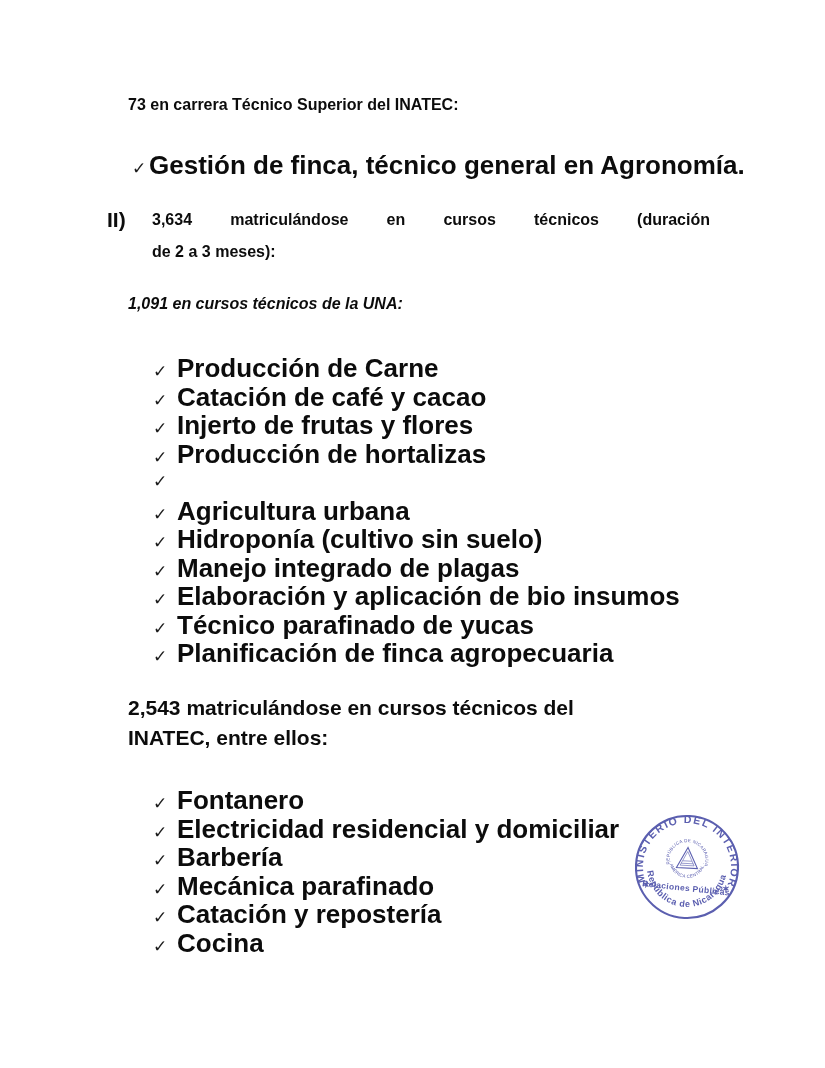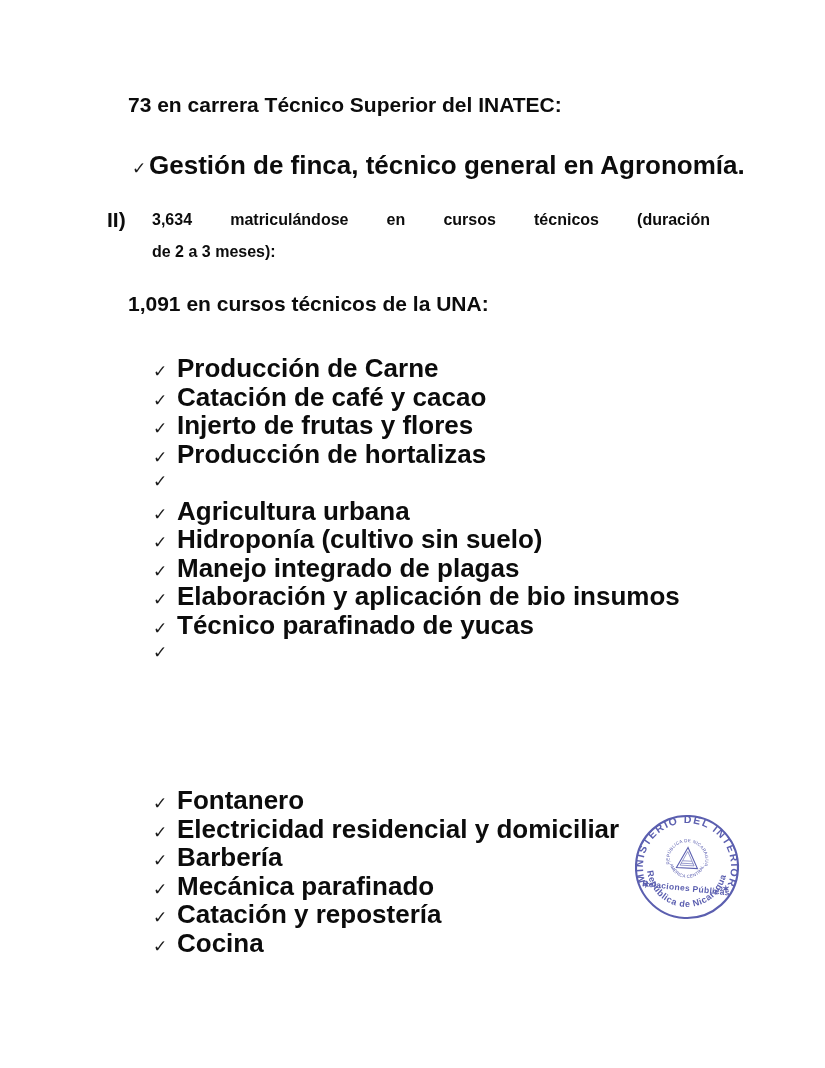--- a/index.html
+++ b/index.html
@@ -6,21 +6,21 @@
   .page{
     position:relative;
     width:825px;height:1068px;
     background:#ffffff;
     font-family:"Liberation Sans", sans-serif;
     font-weight:700;
     color:#0c0c0c;
     overflow:hidden;
   }
   .abs{position:absolute;}
-  .t21{font-size:21px;line-height:22px;white-space:nowrap;}
+  .t21{font-size:16px;line-height:22px;white-space:nowrap;}
   
   .ii-marker{left:107px;top:204px;font-size:21px;line-height:32px;text-align:center;}
   .ii-body{left:152px;top:204px;width:558px;font-size:16px;line-height:32px;}
   .ii-body .just{text-align:justify;text-align-last:justify;}
   
   .crow{display:flex;align-items:baseline;white-space:nowrap;}
   .chk{
     font-weight:400;font-size:17px;color:#1c1c1c;
     display:inline-block;flex:0 0 auto;
   }
@@ -55,21 +55,21 @@
     <span class="chk">✓</span>
     <span class="txt">Gestión de finca, técnico general en Agronomía.</span>
   </div>
 
   <div class="abs ii-marker">II)</div>
   <div class="abs ii-body">
     <div class="just">3,634 matriculándose en cursos técnicos (duración</div>
     <div>de 2 a 3 meses):</div>
   </div>
 
-  <div class="abs t21" style="left:128px;top:293px;">1,091 en cursos técnicos de la UNA:</div>
+  <div class="abs t21" style="left:128px;top:293px;font-style:italic;">1,091 en cursos técnicos de la UNA:</div>
 
   <div class="abs list" style="top:354px;">
     <div class="crow lrow">
       <span class="chk">✓</span>
       <span class="txt">Producción de Carne</span>
     </div>
     <div class="crow lrow">
       <span class="chk">✓</span>
       <span class="txt">Catación de café y cacao</span>
     </div>
@@ -99,23 +99,28 @@
     <div class="crow lrow">
       <span class="chk">✓</span>
       <span class="txt">Elaboración y aplicación de bio insumos</span>
     </div>
     <div class="crow lrow">
       <span class="chk">✓</span>
       <span class="txt">Técnico parafinado de yucas</span>
     </div>
     <div class="crow lrow">
       <span class="chk">✓</span>
+      <span class="txt">Planificación de finca agropecuaria</span>
     </div>
   </div>
 
+  <div class="abs h-two" style="left:128px;top:693px;">
+    <div>2,543 matriculándose en cursos técnicos del</div>
+    <div>INATEC, entre ellos:</div>
+  </div>
 
   <div class="abs list" style="top:786px;">
     <div class="crow lrow">
       <span class="chk">✓</span>
       <span class="txt">Fontanero</span>
     </div>
     <div class="crow lrow">
       <span class="chk">✓</span>
       <span class="txt">Electricidad residencial y domiciliar</span>
     </div>

